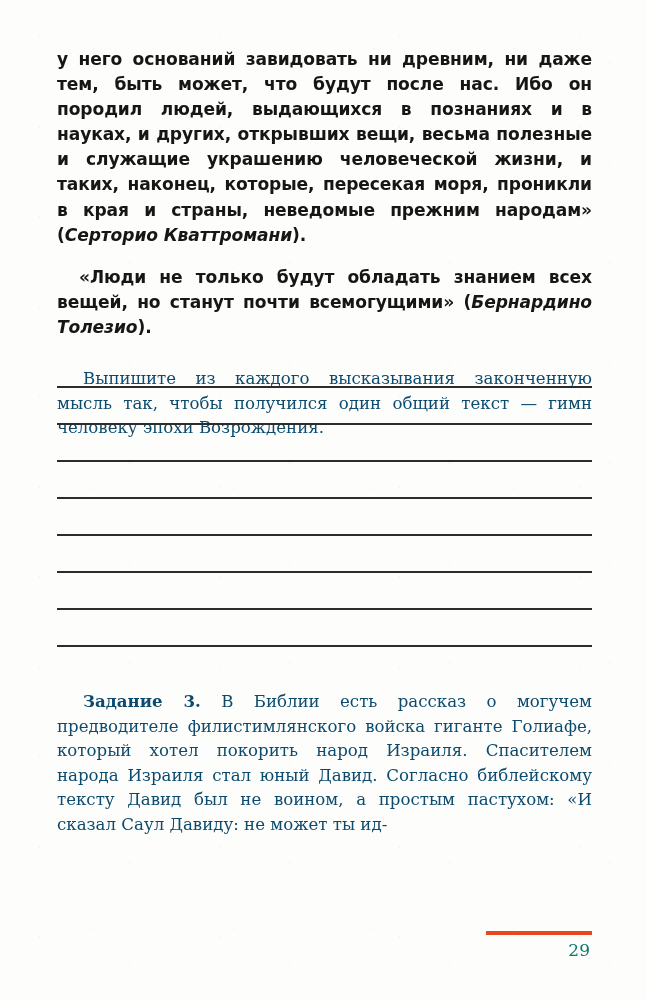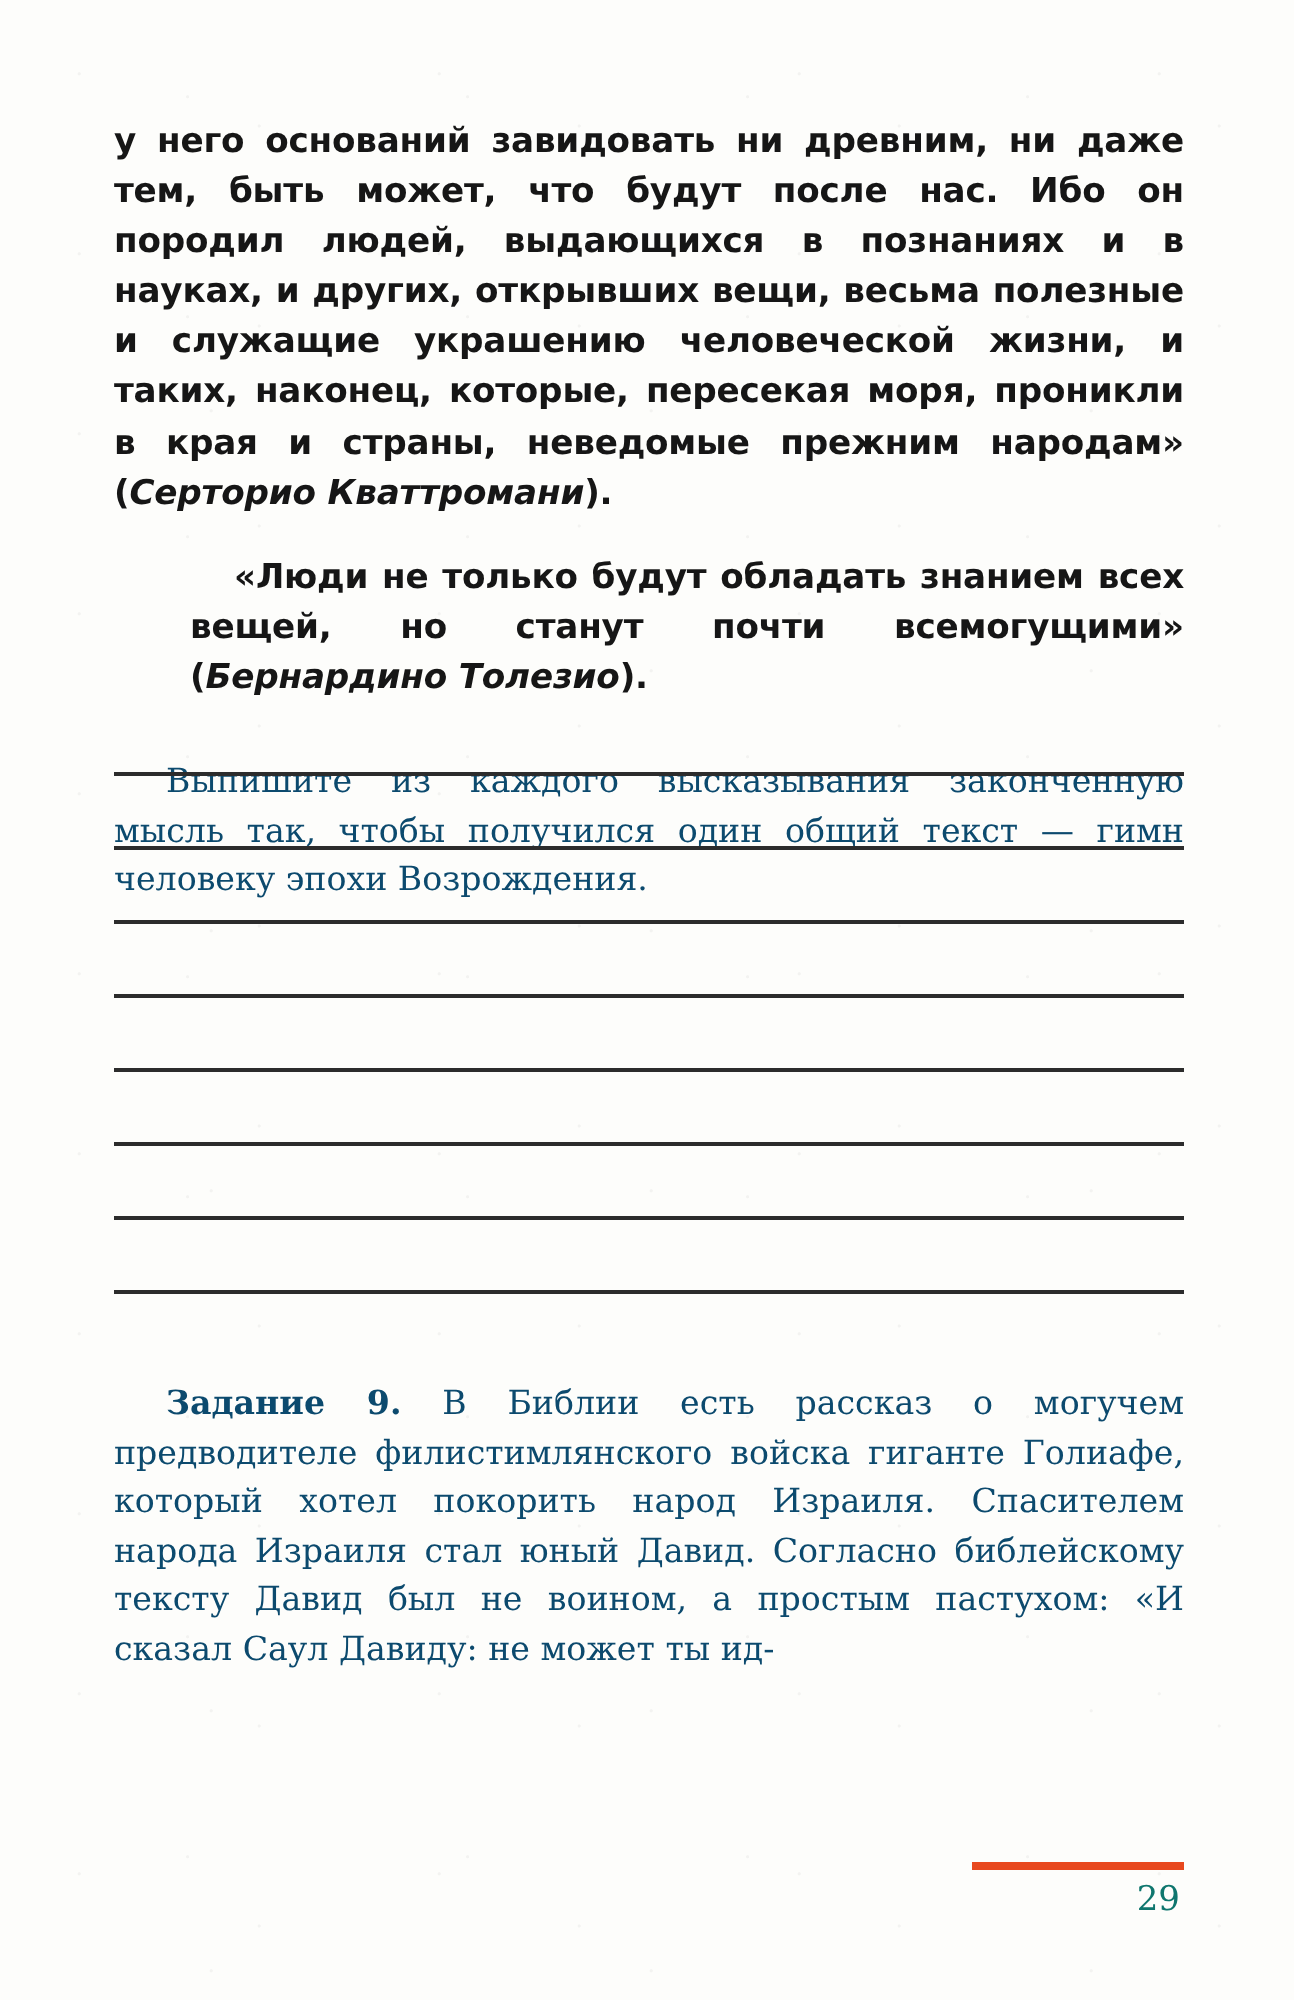--- a/index.html
+++ b/index.html
@@ -12,42 +12,41 @@
     position: relative;
     width: 647px;
     height: 1000px;
     background: #fdfdfb;
     overflow: hidden;
     box-sizing: border-box;
   }
   .content {
     position: absolute;
     left: 57px;
-    top: 16px;
+    top: 4px;
     width: 535px;
   }
 
   
   .quote-para {
     font-family: "DejaVu Sans", sans-serif;
     font-weight: bold;
     font-size: 17.1px;
     line-height: 25.1px;
     text-align: justify;
     color: #161616;
     margin: 0;
     letter-spacing: -0.1px;
   }
   .quote-para.first {
     padding-top: 43px;
   }
   .quote-para.second {
     padding-top: 17px;
     text-indent: 22px;
-    margin-left: 38px;
   }
   .attrib {
     font-style: italic;
     font-weight: bold;
   }
 
   
   .serif-para {
     font-family: "DejaVu Serif", "Liberation Serif", serif;
     font-size: 16.6px;
@@ -140,21 +139,21 @@
     <div class="rule-line"></div>
     <div class="rule-line"></div>
     <div class="rule-line"></div>
     <div class="rule-line"></div>
     <div class="rule-line"></div>
   </div>
 
   <div class="content" style="top:662px;">
 
 
-    <p class="serif-para p-task3"><span class="task-lead">Задание 9.</span><span> В Библии есть рассказ о могучем предводителе филистимлянского войска гиганте Голиафе, который хотел покорить народ Израиля. Спасителем народа Израиля стал юный Давид. Согласно библейскому тексту Давид был не воином, а простым пастухом: «И сказал Саул Давиду: не может ты ид-</span></p>
+    <p class="serif-para p-task3"><span class="task-lead">Задание 3.</span><span> В Библии есть рассказ о могучем предводителе филистимлянского войска гиганте Голиафе, который хотел покорить народ Израиля. Спасителем народа Израиля стал юный Давид. Согласно библейскому тексту Давид был не воином, а простым пастухом: «И сказал Саул Давиду: не может ты ид-</span></p>
 
   </div>
 
   <div class="footer">
     <div class="footer-rule"></div>
     <div class="page-number">29</div>
   </div>
 
 </div>
 

